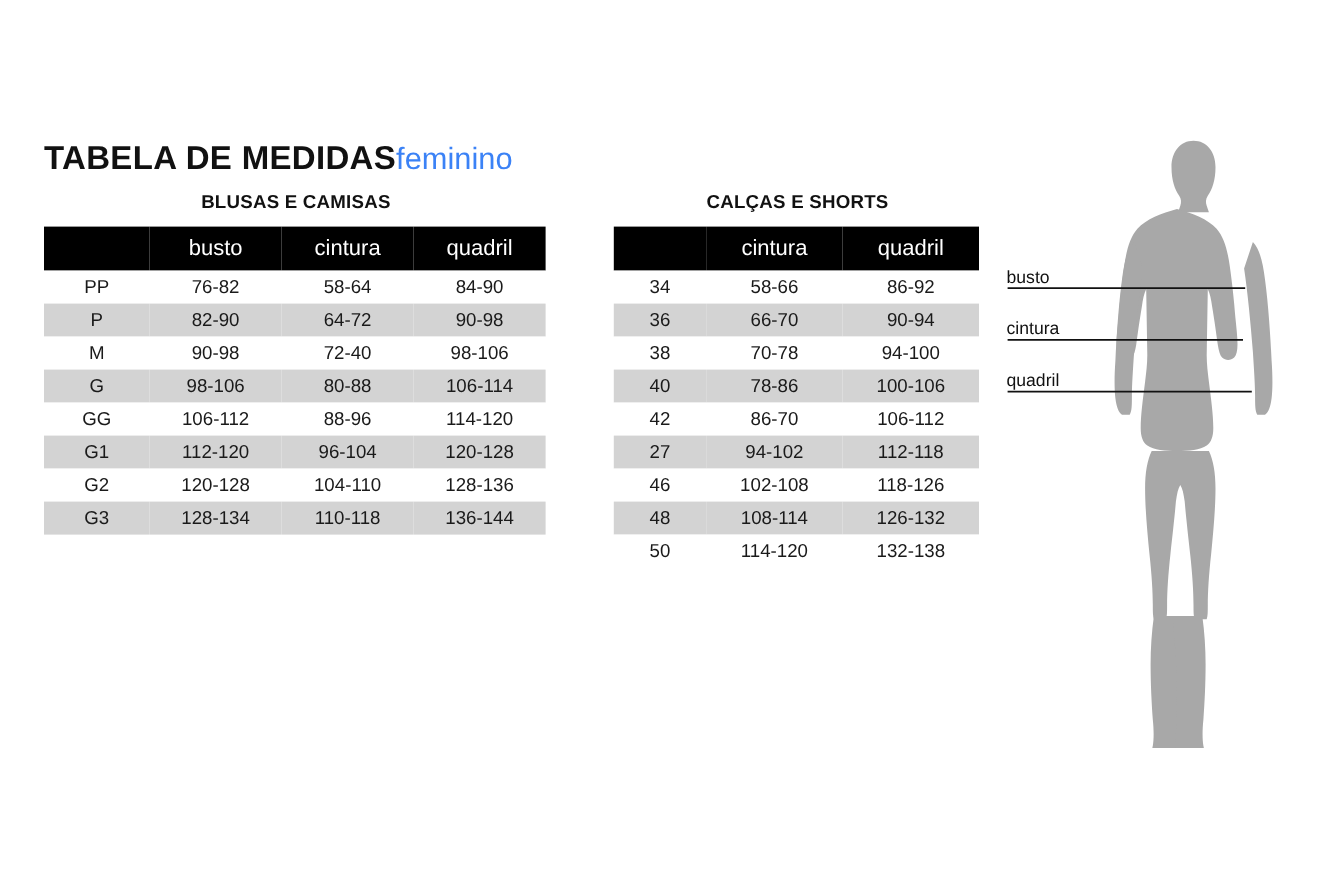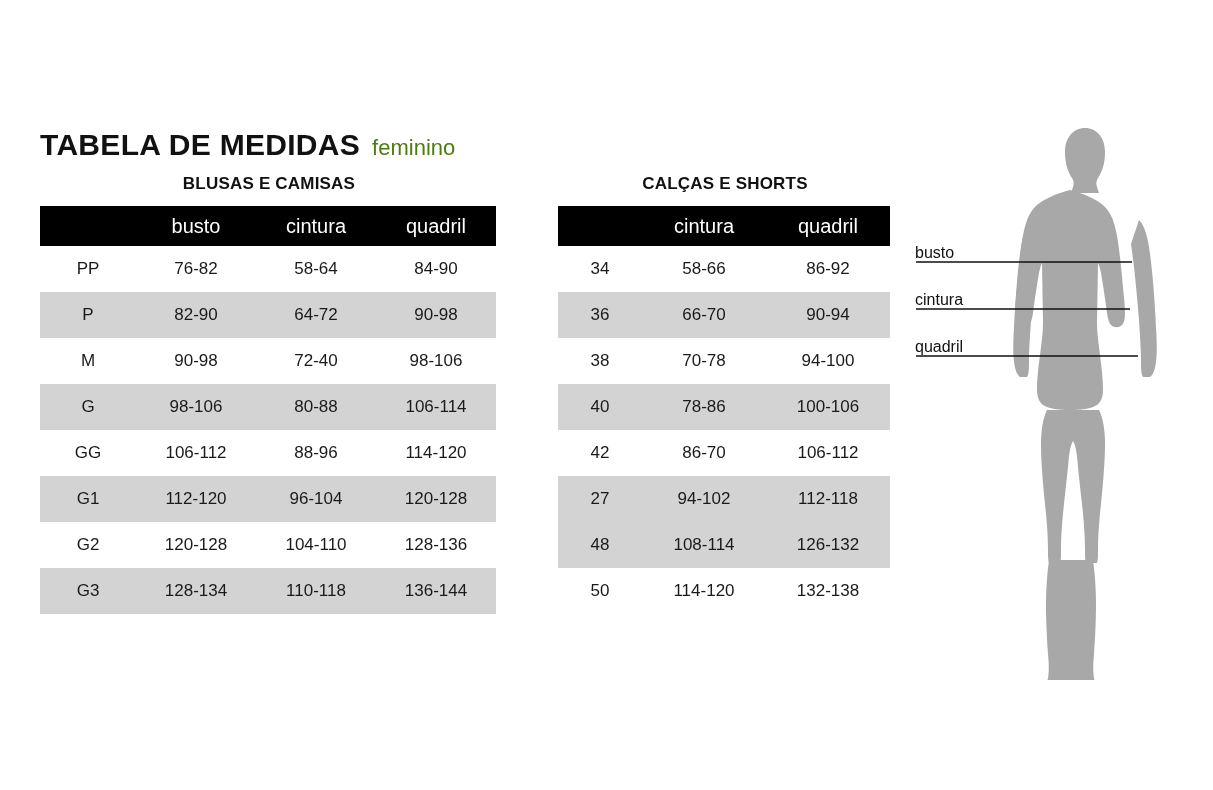--- a/index.html
+++ b/index.html
@@ -17,32 +17,32 @@
     overflow: hidden;
   }
 
   
   .title-row {
     position: absolute;
     left: 40px;
     top: 128px;
     display: flex;
     align-items: baseline;
-    gap: 12px;
+    gap: 0;
   }
   .title-main {
     font-size: 30px;
     font-weight: bold;
     letter-spacing: 0.3px;
     color: #111;
   }
   .title-sub {
-    font-size: 22px;
+    font-size: 28px;
     font-weight: normal;
-    color: #4d7c0f;
+    color: #3b82f6;
   }
 
   
   .table-block {
     position: absolute;
   }
   #block-tops { left: 40px; top: 174px; width: 456px; }
   #block-bottoms { left: 558px; top: 174px; width: 332px; }
 
   .block-heading {
@@ -67,21 +67,21 @@
     height: 40px;
     text-align: center;
     vertical-align: middle;
     padding: 0;
   }
   table.size-table thead th.corner {
     width: 96px;
   }
   table.size-table tbody td {
     font-size: 17px;
-    height: 46px;
+    height: 30px;
     text-align: center;
     vertical-align: middle;
     padding: 0;
     color: #1a1a1a;
   }
   table.size-table tbody tr.shade td {
     background: #d3d3d3;
   }
   table.size-table tbody tr.plain td {
     background: #ffffff;
@@ -228,20 +228,25 @@
       <tr class="plain">
         <td class="size-col">42</td>
         <td>86-70</td>
         <td>106-112</td>
       </tr>
       <tr class="shade">
         <td class="size-col">27</td>
         <td>94-102</td>
         <td>112-118</td>
       </tr>
+      <tr class="plain">
+        <td class="size-col">46</td>
+        <td>102-108</td>
+        <td>118-126</td>
+      </tr>
       <tr class="shade">
         <td class="size-col">48</td>
         <td>108-114</td>
         <td>126-132</td>
       </tr>
       <tr class="plain">
         <td class="size-col">50</td>
         <td>114-120</td>
         <td>132-138</td>
       </tr>

